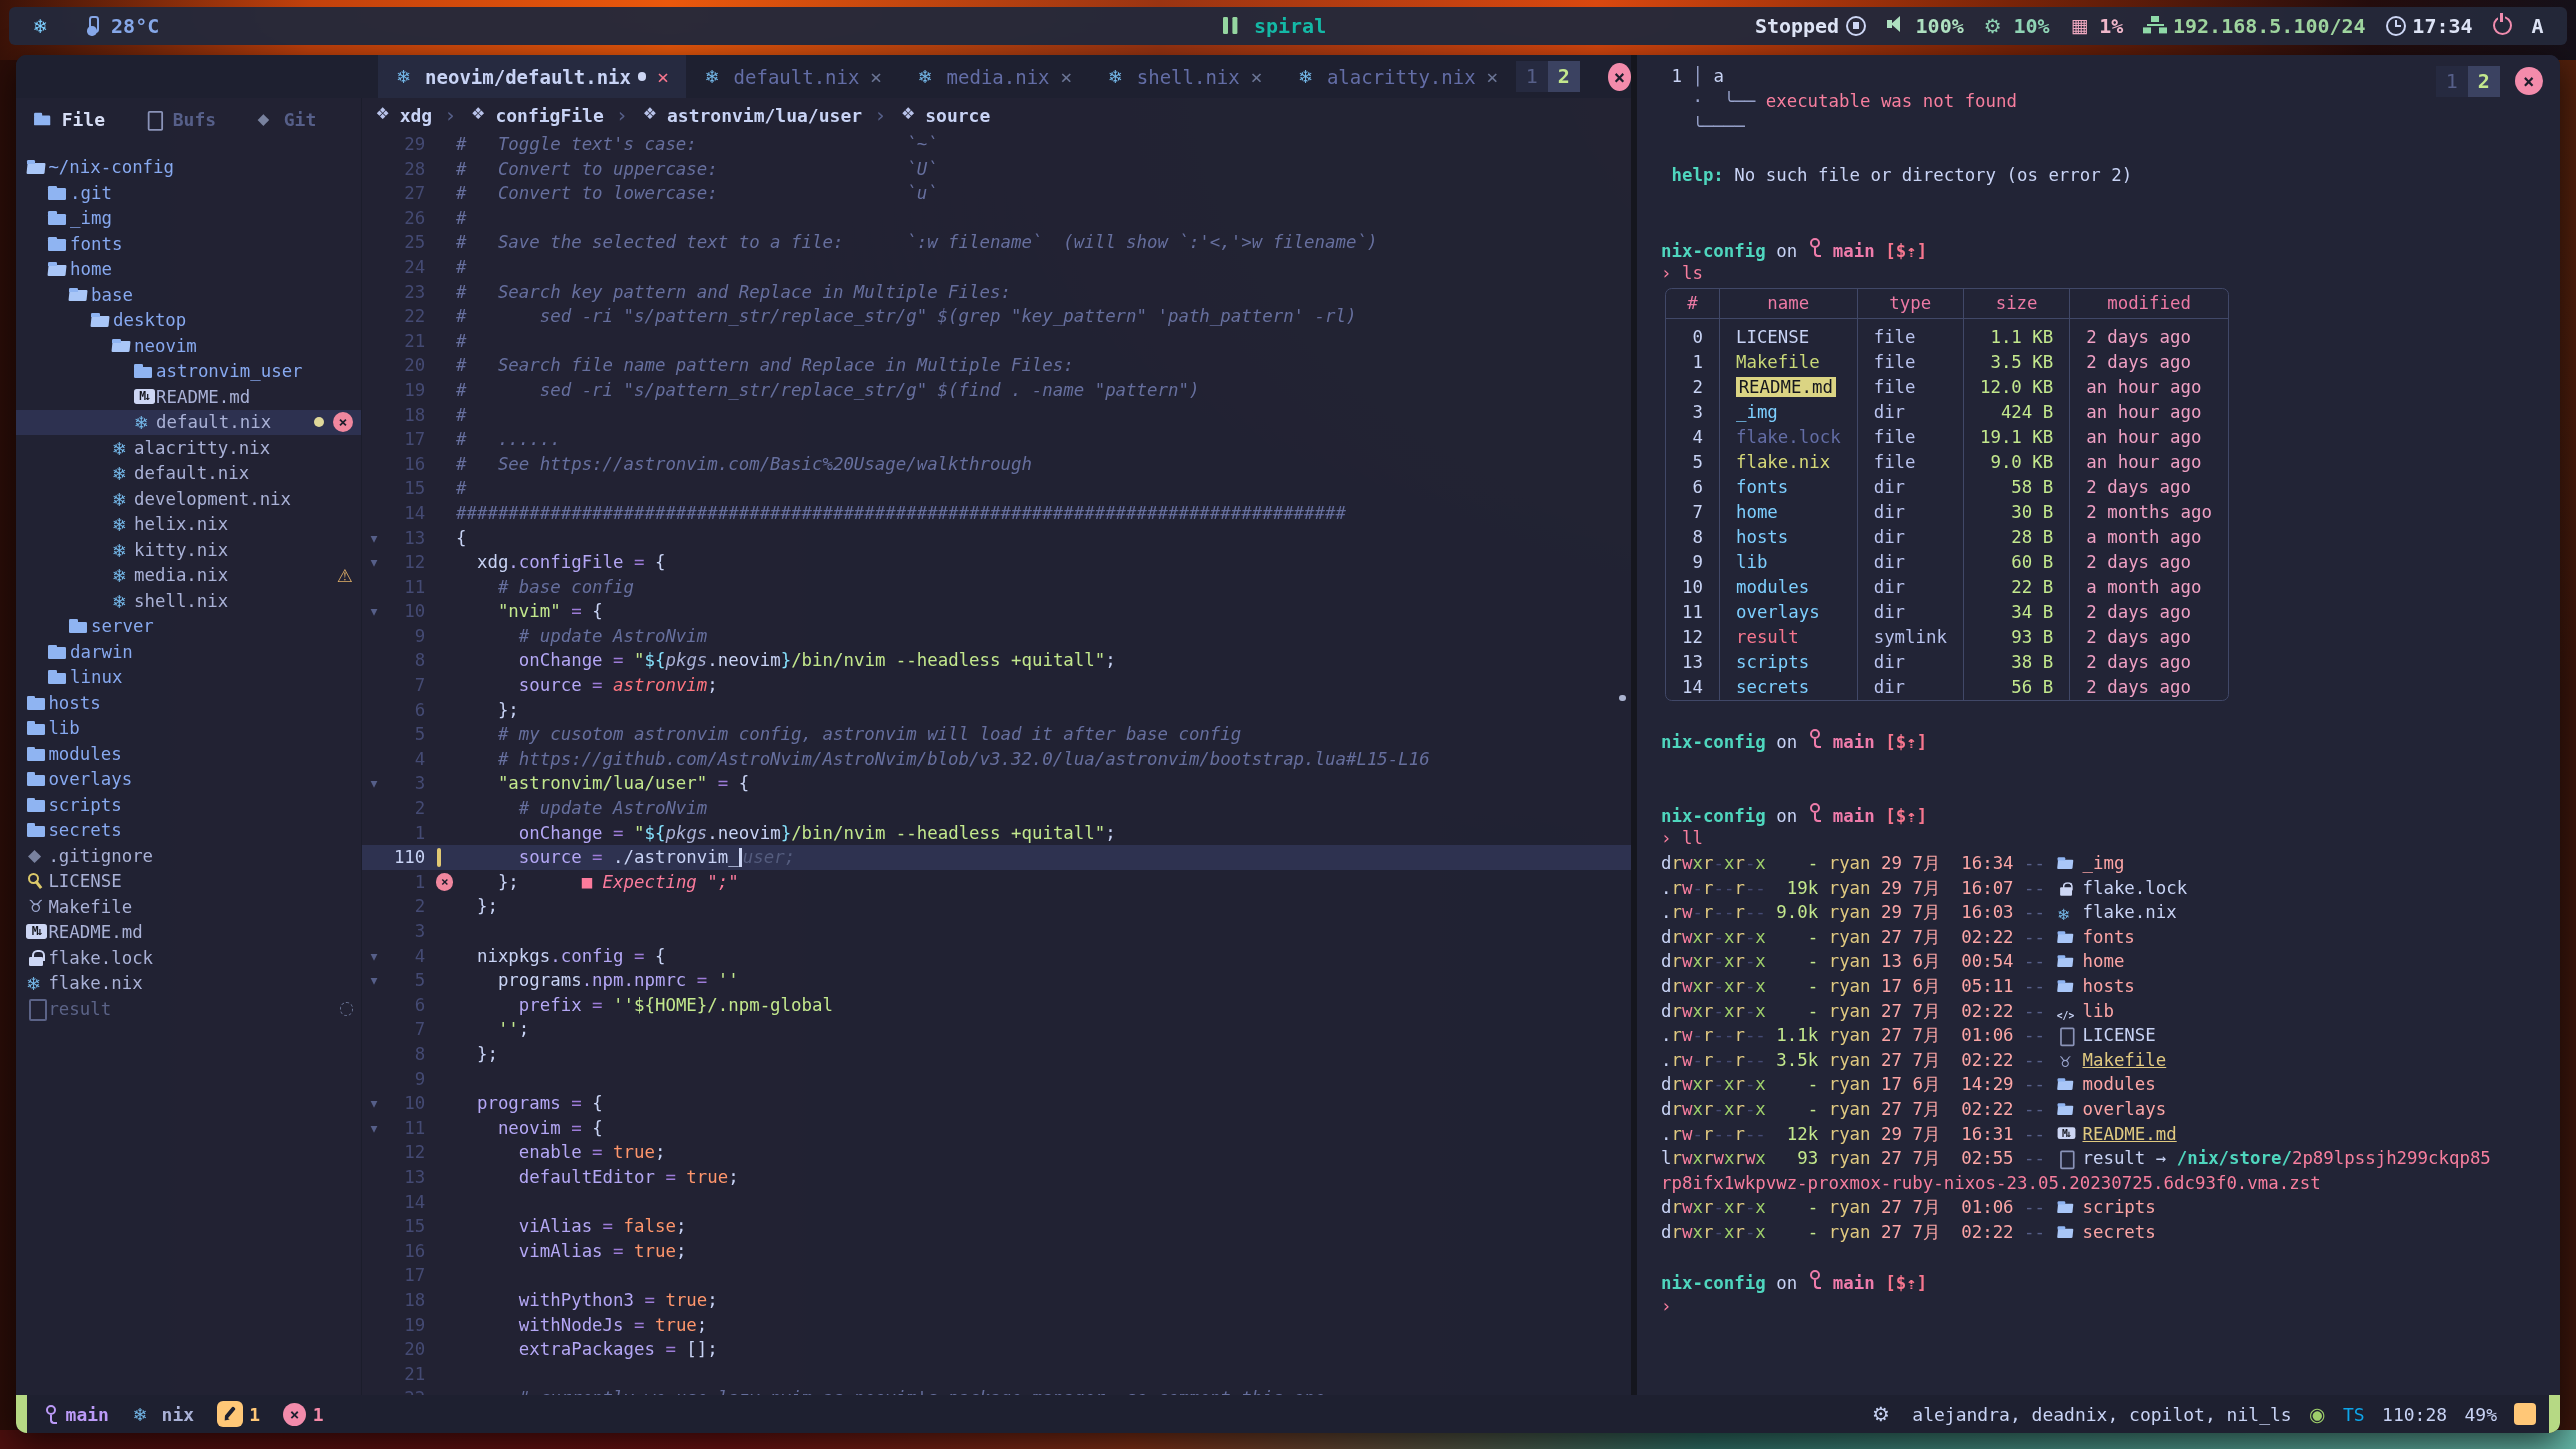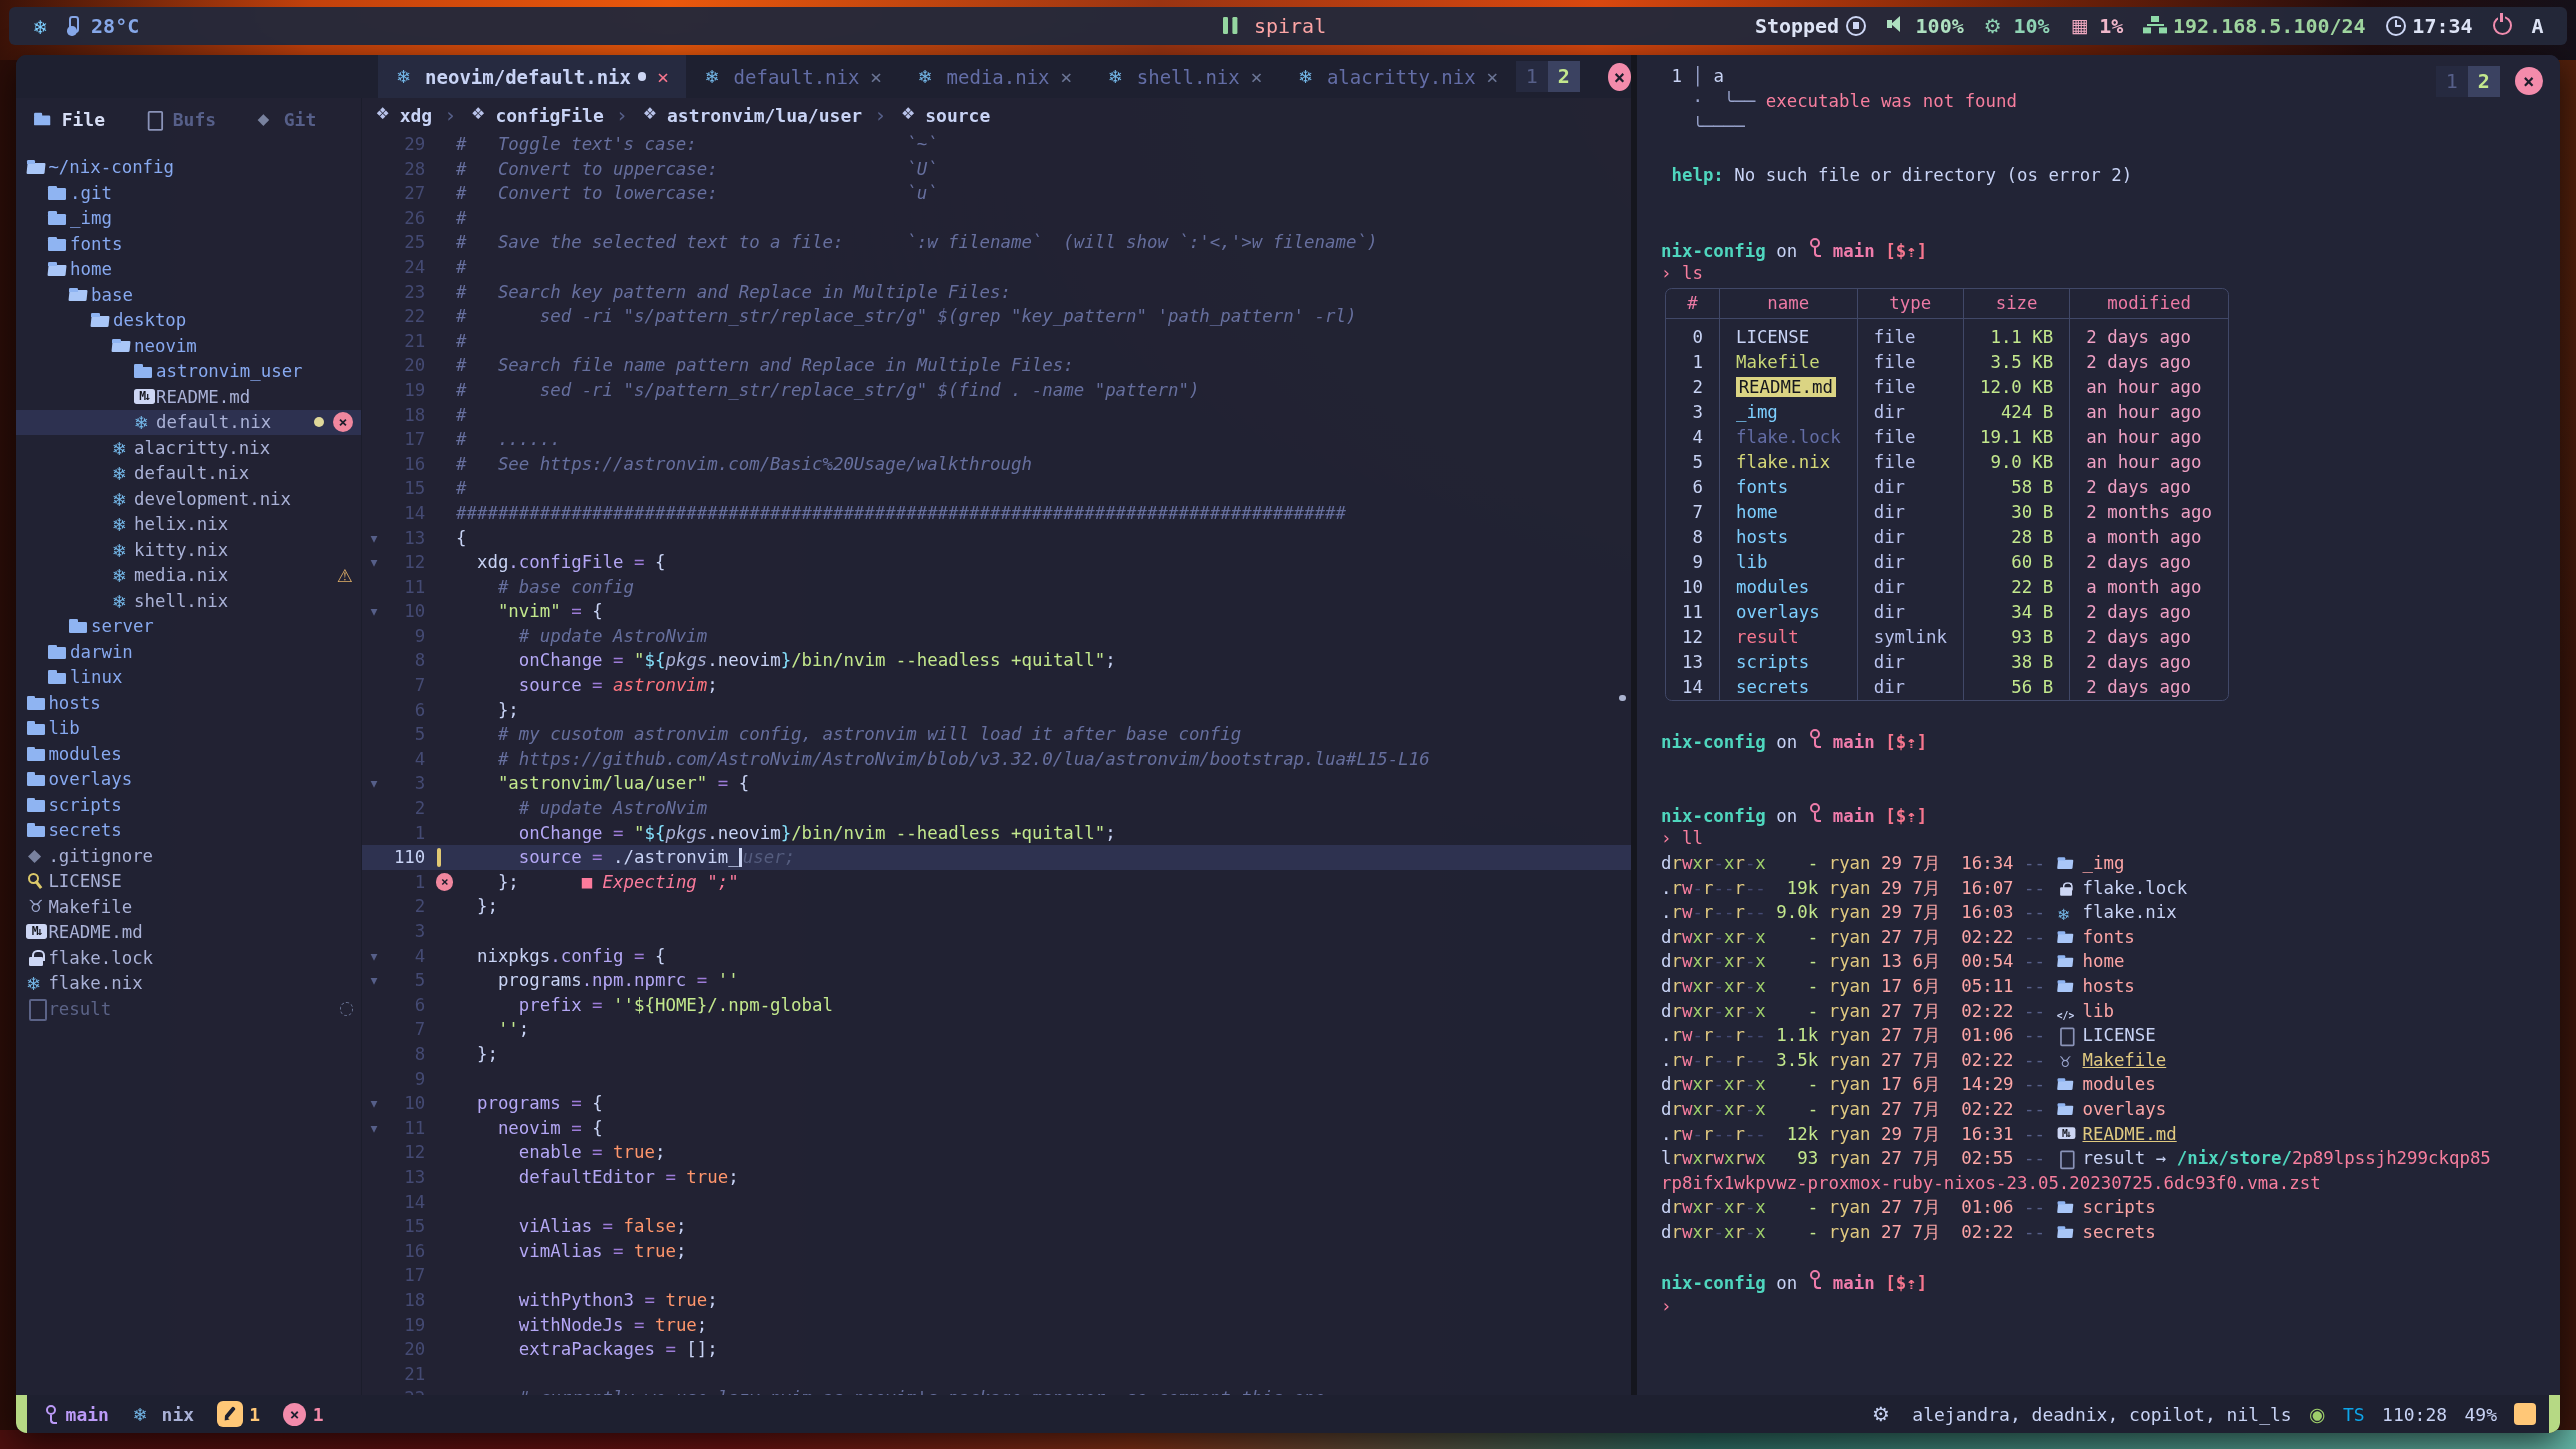--- a/index.html
+++ b/index.html
@@ -12,25 +12,25 @@
   }
   body::before{content:"";position:absolute;left:0;top:0;width:100%;height:60px;
     background:linear-gradient(90deg,#3a1208,#c2410c 12%,#ea580c 26%,#9a3412 45%,#d9480f 62%,#7a2408 78%,#240c0c 92%,#151019 100%);}
   body::after{content:"";position:absolute;left:0;bottom:0;width:100%;height:19px;
     background:linear-gradient(90deg,#4c0f0e 0%,#6b1212 28%,#803016 44%,#2f6f66 66%,#63b3a4 100%);}
 
   
   .topbar{position:absolute;left:9.4px;right:9.4px;top:6.7px;height:38px;z-index:5;
     background:rgba(36,40,58,.97);border-radius:6px;display:flex;align-items:center;
     padding:0 23px;color:#c8d3f5;font-size:20px;font-weight:700}
-  .tb-left{display:flex;align-items:flex-end;gap:6px}
+  .tb-left{display:flex;align-items:center;gap:26px}
   .tb-center{position:absolute;left:47.3%;display:flex;align-items:center;gap:12px}
   .tb-right{margin-left:auto;display:flex;align-items:center;gap:20px}
   .tb-mod{display:flex;align-items:center;gap:6.7px}
-  .dimlbl{color:#fca5a5;font-weight:400}
+  .dimlbl{color:#14b8a6;font-weight:700}
   .c-blue{color:#86a7e8}.c-grn{color:#9ed49e}.c-mint{color:#aee0c0}.c-teal{color:#8fd4b5}
   .c-pink{color:#f0b7ca}.c-white{color:#dde3f5}
 
   
   .ic{position:relative;display:inline-block;width:23px;height:21.5px;flex:none}
   .ic-snow::before{content:"❄";position:absolute;left:0;top:0;font-size:19px;color:#7dcfff;font-family:"DejaVu Sans",sans-serif}
   .ic-therm::before{content:"";position:absolute;left:8px;top:0.7px;width:6px;height:13.4px;border:2px solid #86a7e8;border-radius:3.4px}
   .ic-therm::after{content:"";position:absolute;left:6px;top:11.4px;width:9.4px;height:9.4px;background:#86a7e8;border-radius:50%}
   .ic-pause::before{content:"";position:absolute;left:4px;top:2px;width:5.4px;height:17.4px;background:#95d6a0;border-radius:1.3px;box-shadow:9.4px 0 0 #95d6a0}
   .ic-stop{width:20px;height:20px;border:2px solid #cdd6f4;border-radius:50%}

